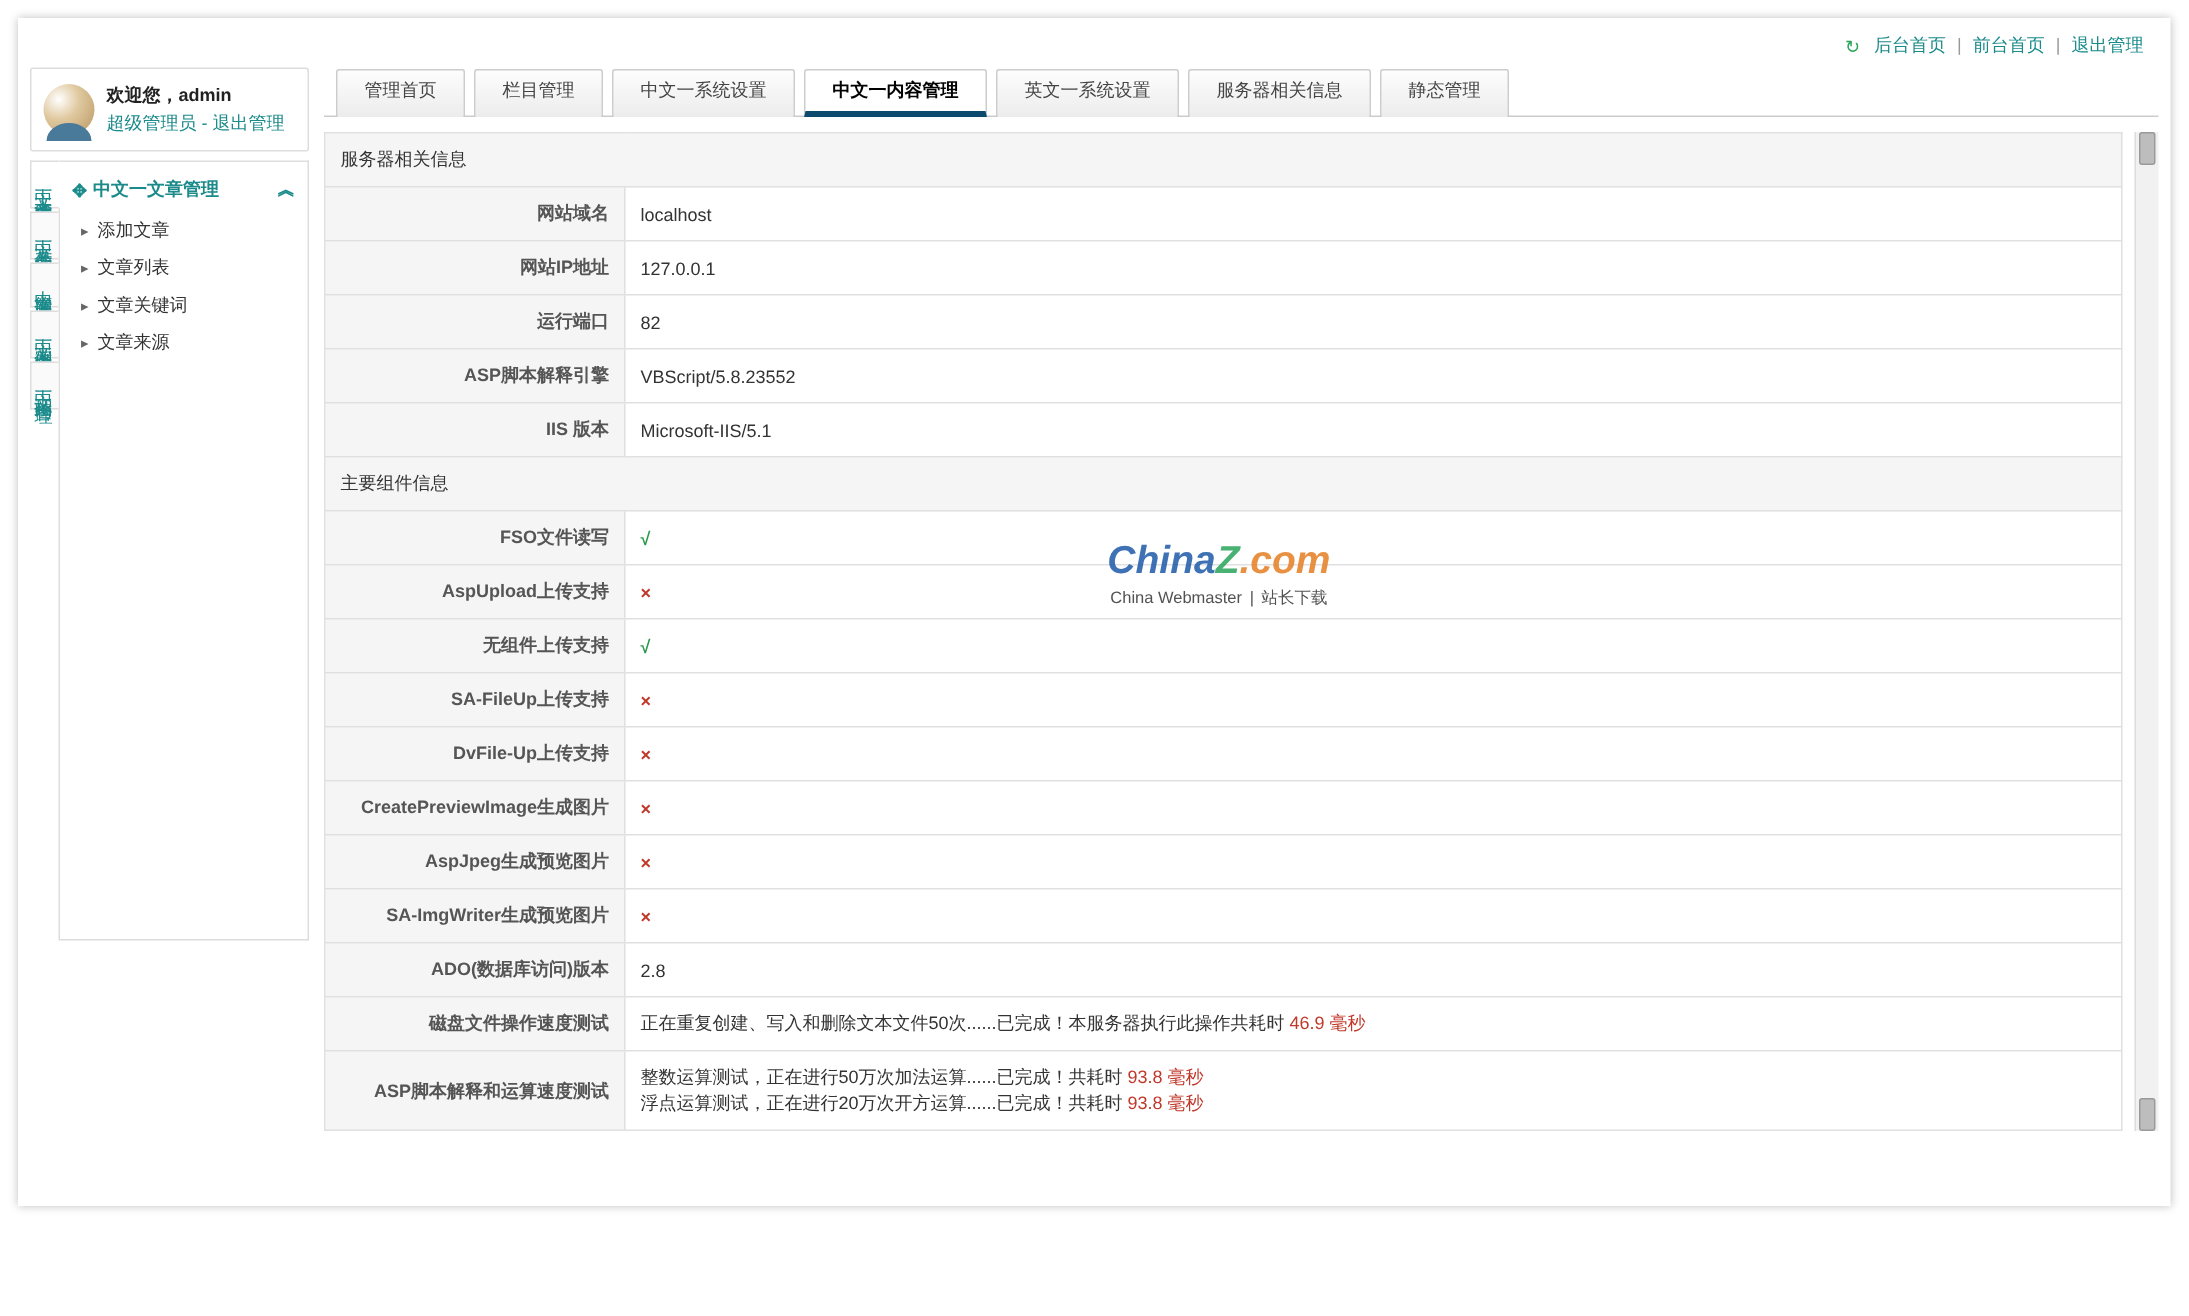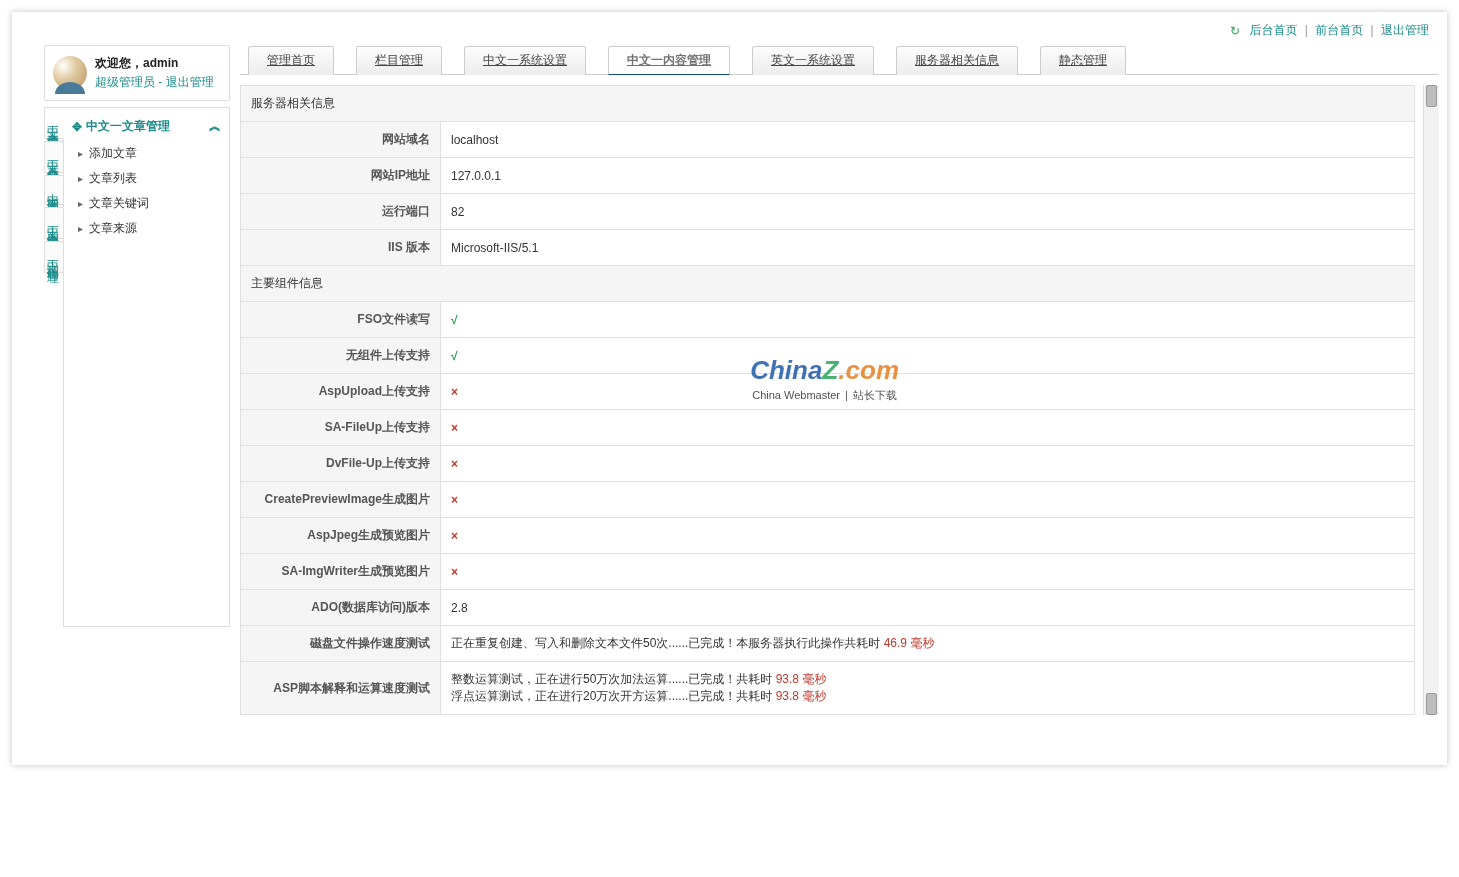--- a/index.html
+++ b/index.html
@@ -1,17 +1,17 @@
 <!DOCTYPE html>
 <html><head>
 <meta charset="utf-8">
 <style>
 * { margin: 0; padding: 0; box-sizing: border-box; }
 body { font-family: "Microsoft YaHei", Arial, sans-serif; font-size: 12px; background: #fff; color: #333; }
-.outer-shadow { margin: 12px; box-shadow: 0 0 6px rgba(0,0,0,0.25); background: #fff; padding-bottom: 50px; padding-left: 24px; }
+.outer-shadow { margin: 12px; box-shadow: 0 0 6px rgba(0,0,0,0.25); background: #fff; padding-bottom: 50px; }
 .top-links { text-align: right; padding: 10px 16px 6px 16px; font-size: 12px; }
 .top-links a { color: #1a8a8a; text-decoration: none; margin: 0 2px; }
 .top-links .refresh-ico { color: #2aa55a; display: inline-block; vertical-align: middle; margin-right: 4px; }
 .top-links .sep { color: #999; margin: 0 2px; }
 .main-layout { display: flex; align-items: flex-start; padding: 0 8px; }
 
 
 .left-col { width: 186px; flex-shrink: 0; }
 .welcome-card { border: 1px solid #ddd; border-radius: 2px; padding: 8px 8px 8px 8px; margin-bottom: 6px; background: #fff; display: flex; align-items: center; }
 .avatar { width: 34px; height: 34px; border-radius: 50%; background: radial-gradient(circle at 30% 30%, #fff, #e0c9a0 40%, #b8955f 100%); position: relative; margin-right: 8px; flex-shrink:0; }
@@ -31,22 +31,22 @@
 .tree-header-left { display:flex; align-items:center; gap:4px; }
 .tree-header .plus { color:#1a8a8a; font-weight:bold; }
 .tree-header .chev { color:#1a8a8a; }
 .tree-list { list-style: none; margin-left: 6px; }
 .tree-list li { padding: 4px 2px; color: #333; cursor: pointer; display: flex; align-items: center; gap: 6px; }
 .tree-list li::before { content: "▸"; color: #666; font-size: 10px; }
 
 
 .right-col { flex: 1; margin-left: 10px; min-width: 0; }
 .tabs-bar { display: flex; border-bottom: 1px solid #ccc; padding-left: 8px; }
-.tab { border: 1px solid #ccc; border-bottom: none; padding: 5px 18px; margin-right: 22px; background: linear-gradient(#fdfdfd,#ececec); color: #444; cursor: pointer; border-radius: 2px 2px 0 0; position: relative; bottom: -1px; text-decoration: underline; }
-.tab.active { background: #fff; color: #737373; font-weight: bold; border-bottom: 1px solid #0c4a6e; }
+.tab { border: 1px solid #ccc; border-bottom: none; padding: 5px 18px; margin-right: 6px; background: linear-gradient(#fdfdfd,#ececec); color: #444; cursor: pointer; border-radius: 2px 2px 0 0; position: relative; bottom: -1px; }
+.tab.active { background: #fff; color: #000000; font-weight: bold; border-bottom: 4px solid #0c4a6e; }
 
 .notice-bar { border: 1px solid #e0c06a; background: #fffdf2; padding: 6px 10px; margin-top: 6px; border-radius: 2px; color: #b08000; display: flex; align-items: center; gap: 6px; }
 .notice-bar .bubble { width: 14px; height: 12px; background: #f6b73c; border-radius: 50%; position: relative; }
 .notice-bar .bubble::after { content:""; position:absolute; bottom:-3px; left:4px; border:3px solid transparent; border-top-color:#f6b73c; }
 
 .content-frame { position: relative; margin-top: 10px; border: 0; }
 .scroll-wrap { position: relative; }
 .scrollbar-right { position: absolute; right: 0; top: 0; bottom: 0; width: 16px; background: #f1f1f1; border-left: 1px solid #ddd; }
 .scroll-thumb { position: absolute; left: 2px; right: 2px; background: #bdbdbd; border: 1px solid #9a9a9a; border-radius: 2px; }
 .thumb-top { top: 0; height: 22px; }
@@ -163,41 +163,45 @@
               </tr>
               <tr>
                 <td class="label">网站IP地址</td>
                 <td class="val">127.0.0.1</td>
               </tr>
               <tr>
                 <td class="label">运行端口</td>
                 <td class="val">82</td>
               </tr>
               <tr>
+                <td class="label">ASP脚本解释引擎</td>
+                <td class="val">VBScript/5.8.23552</td>
+              </tr>
+              <tr>
                 <td class="label">IIS 版本</td>
                 <td class="val">Microsoft-IIS/5.1</td>
               </tr>
             </tbody>
           <tbody>
               <tr class="section">
                 <td colspan="2">主要组件信息</td>
               </tr>
           </tbody>
             <tbody id="comp-rows">
               <tr>
                 <td class="label">FSO文件读写</td>
                 <td class="val"><span class="chk-yes">√</span></td>
               </tr>
               <tr>
+                <td class="label">AspUpload上传支持</td>
+                <td class="val"><span class="chk-no">×</span></td>
+              </tr>
+              <tr>
                 <td class="label">无组件上传支持</td>
                 <td class="val"><span class="chk-yes">√</span></td>
-              </tr>
-              <tr>
-                <td class="label">AspUpload上传支持</td>
-                <td class="val"><span class="chk-no">×</span></td>
               </tr>
               <tr>
                 <td class="label">SA-FileUp上传支持</td>
                 <td class="val"><span class="chk-no">×</span></td>
               </tr>
               <tr>
                 <td class="label">DvFile-Up上传支持</td>
                 <td class="val"><span class="chk-no">×</span></td>
               </tr>
               <tr>

